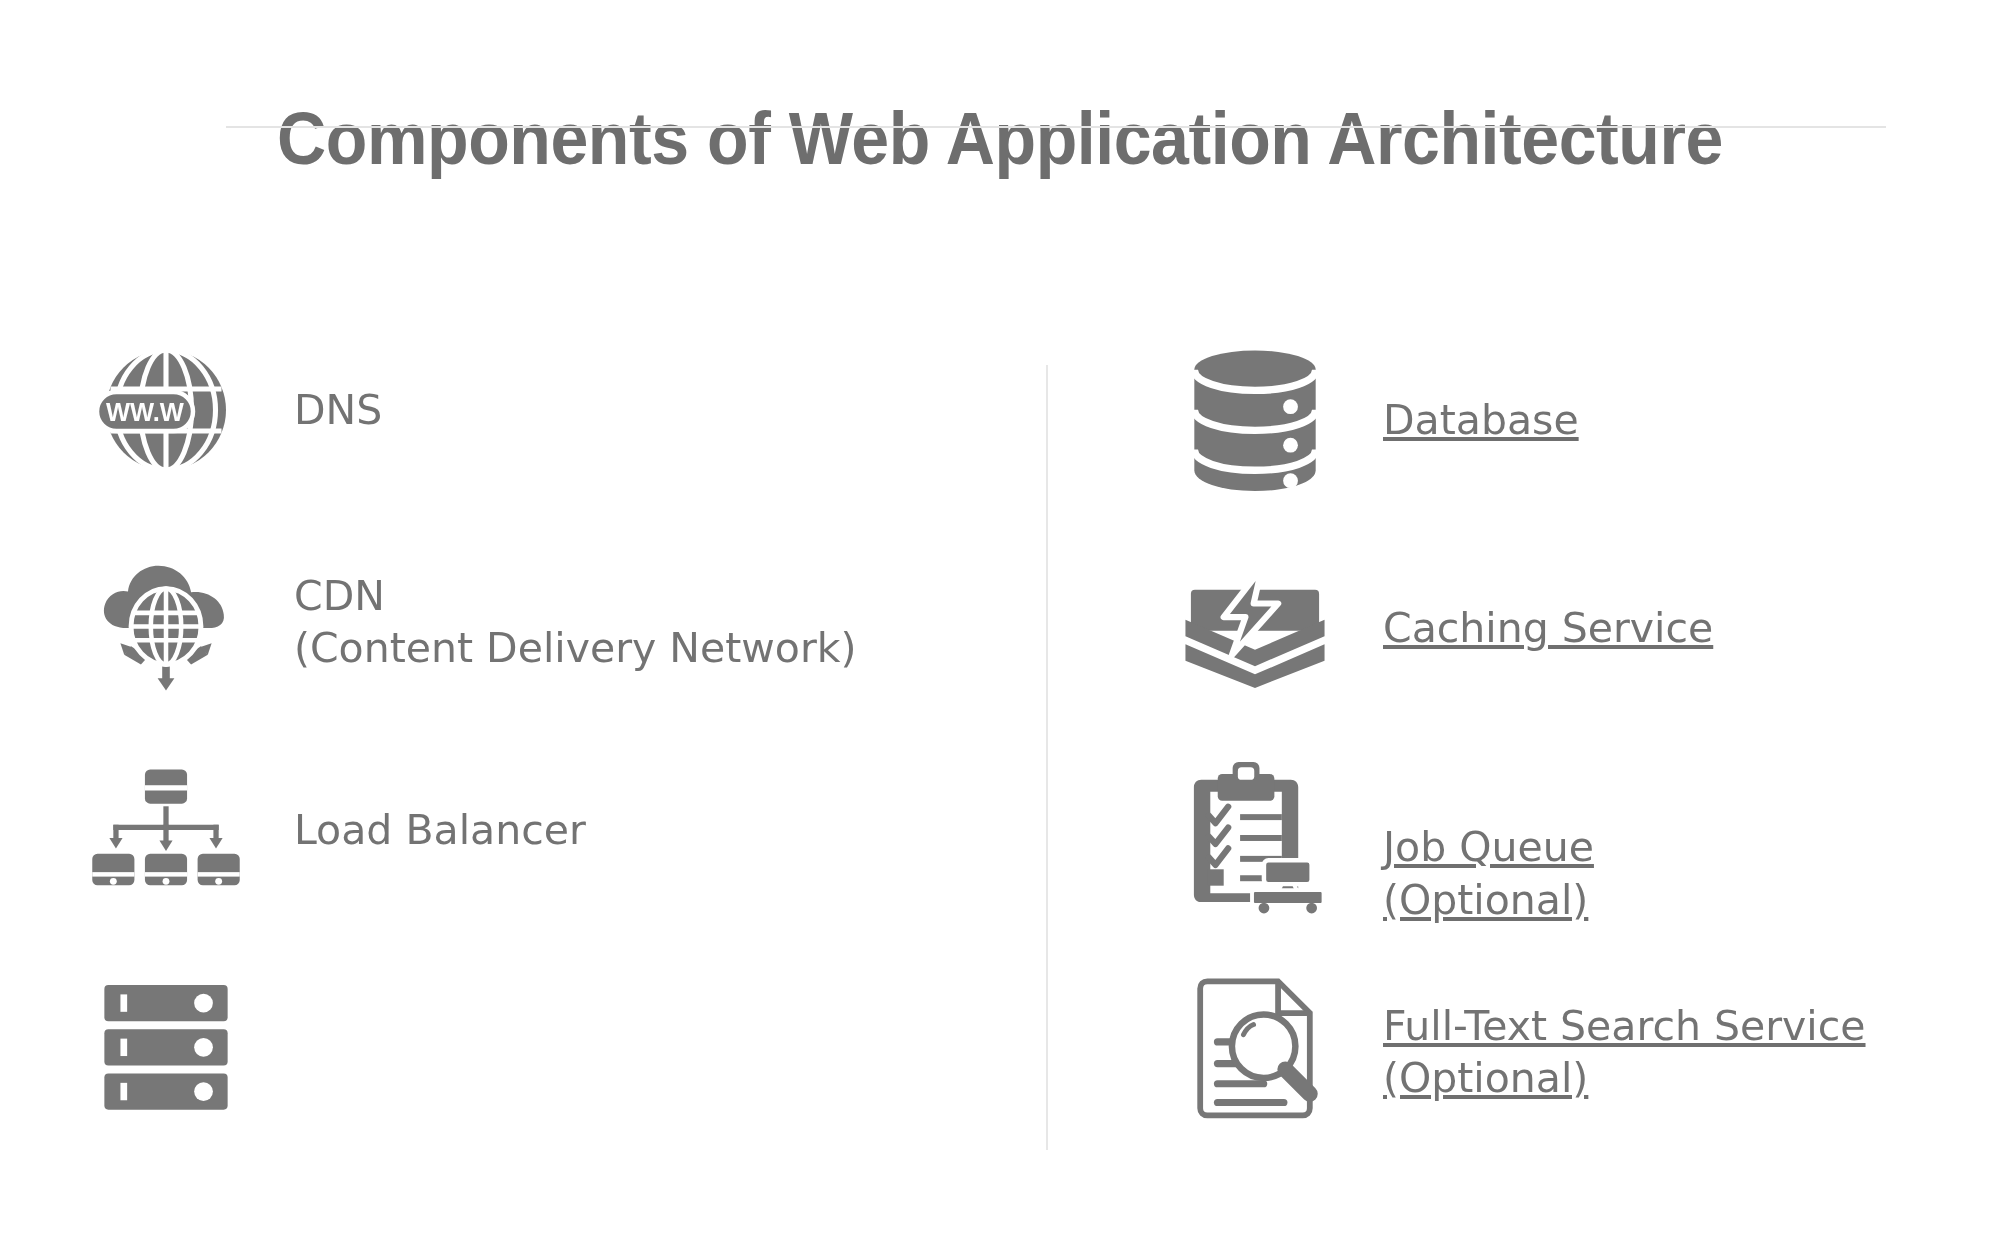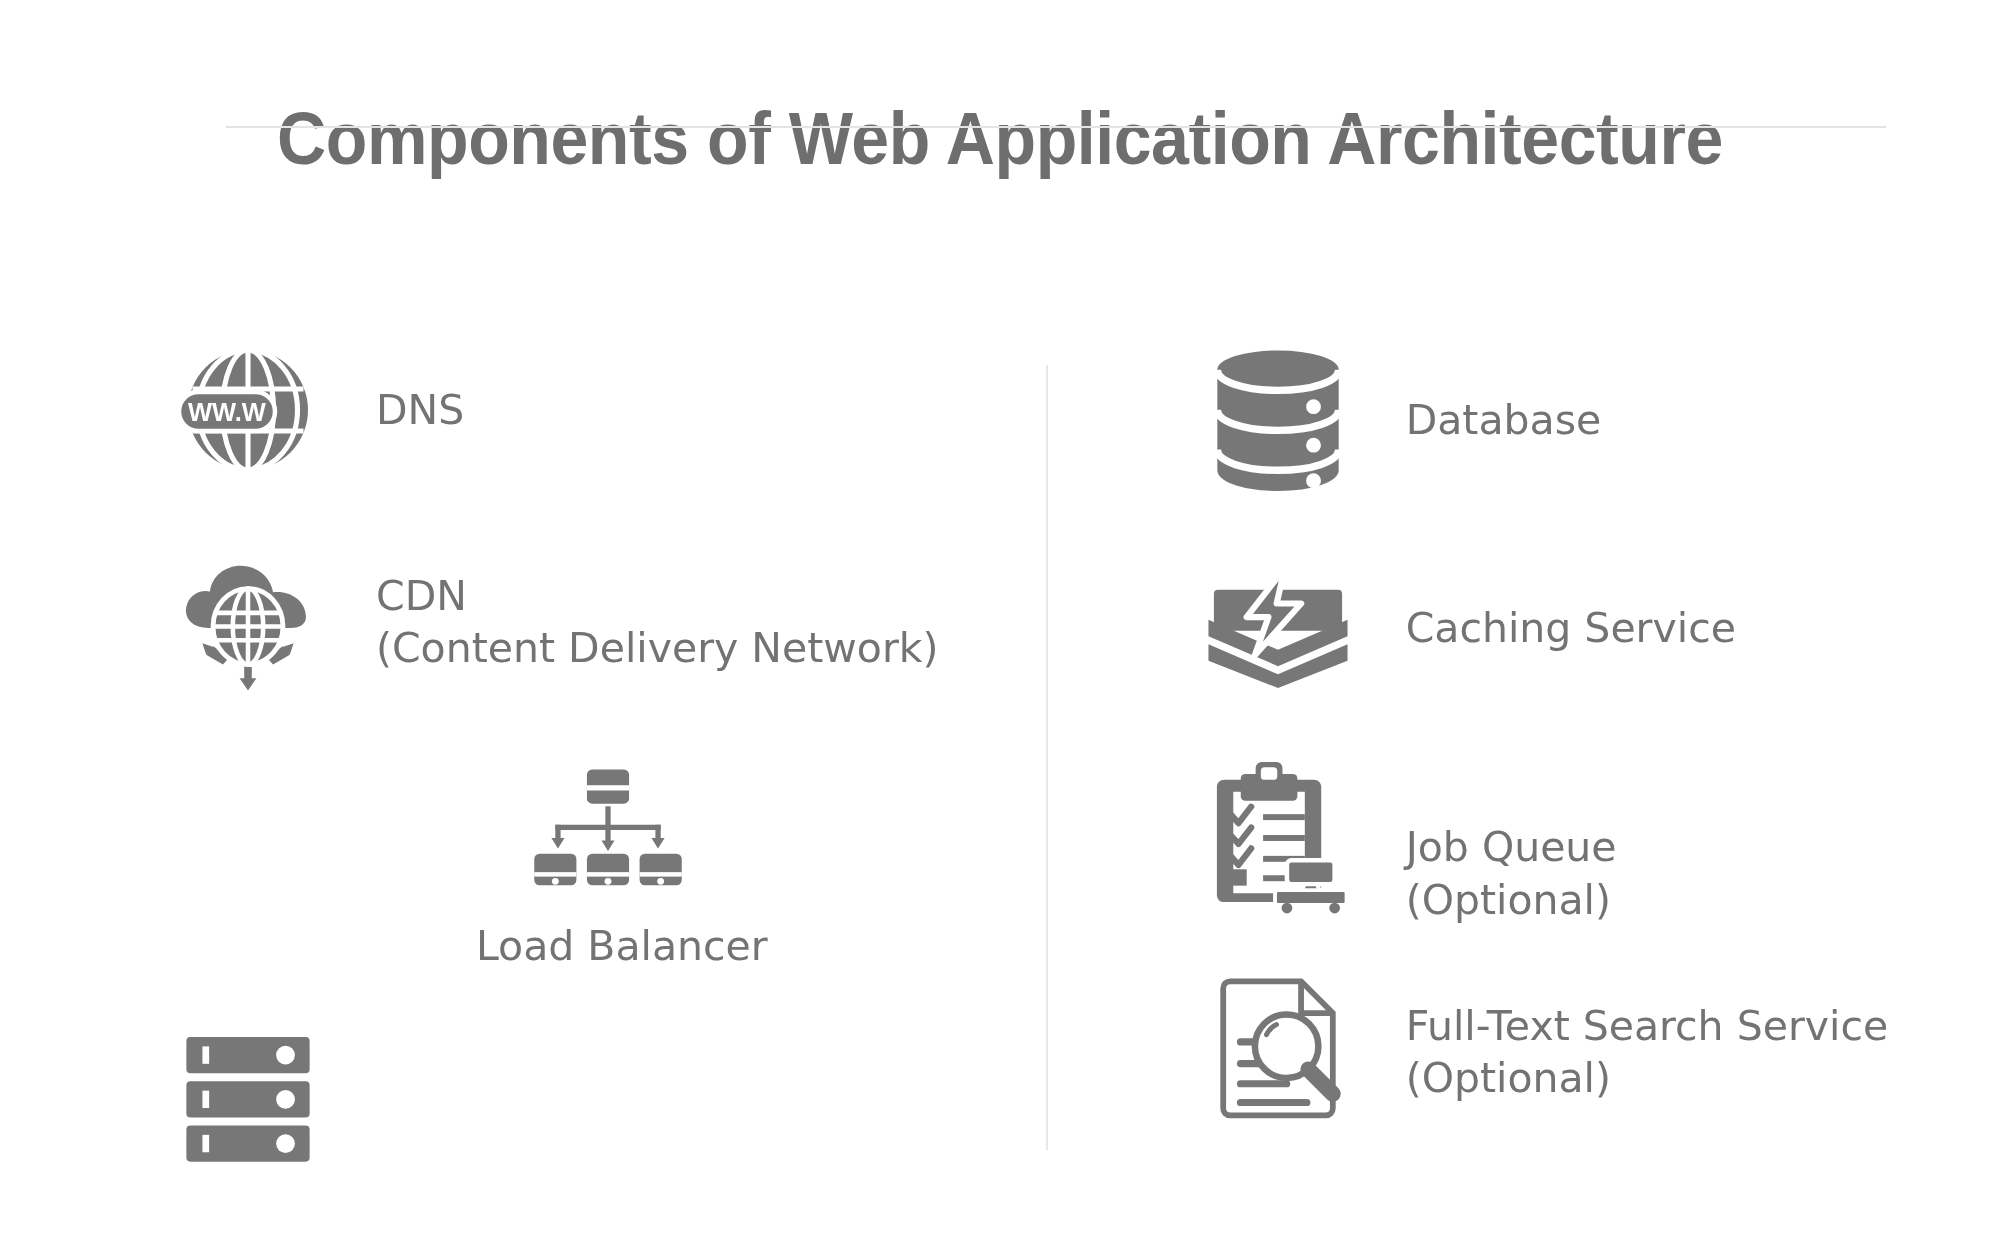--- a/index.html
+++ b/index.html
@@ -59,22 +59,22 @@
     left: 0;
     top: 320px;
     width: 2000px;
     display: flex;
     flex-direction: row;
   }
   .column {
     position: relative;
     box-sizing: border-box;
   }
-  .column.left  { width: 1045px; padding-left: 100px; margin-left: 48px; }
-  .column.right { width: 955px;  padding-left: 110px; }
+  .column.left  { width: 1045px; padding-left: 66px; }
+  .column.right { width: 955px;  padding-left: 110px; text-decoration: underline; }
 
   .col-divider {
     position: absolute;
     left: 1046px;
     top: 365px;
     width: 2px;
     height: 785px;
     background: #e7e7e7;
   }
 
@@ -102,21 +102,21 @@
     font-weight: 400;
     color: #737373;
     line-height: 1.28;
     white-space: nowrap;
   }
   .label .sub { display: block; }
 
   
   .left  .item:nth-child(1) { margin-top: 0px;  }
   .left  .item:nth-child(2) { margin-top: 32px; }
-  .left  .item:nth-child(3) { margin-top: 28px; flex-direction: column; }
+  .left  .item:nth-child(3) { margin-top: 28px; }
   .left  .item:nth-child(4) { margin-top: 38px; }
 
   .right .item:nth-child(1) { margin-top: 10px; }
   .right .item:nth-child(2) { margin-top: 28px; }
   .right .item:nth-child(3) { margin-top: 28px; align-items: flex-end; }
   .right .item:nth-child(4) { margin-top: 36px; }
 </style>
 </head>
 <body>
 

